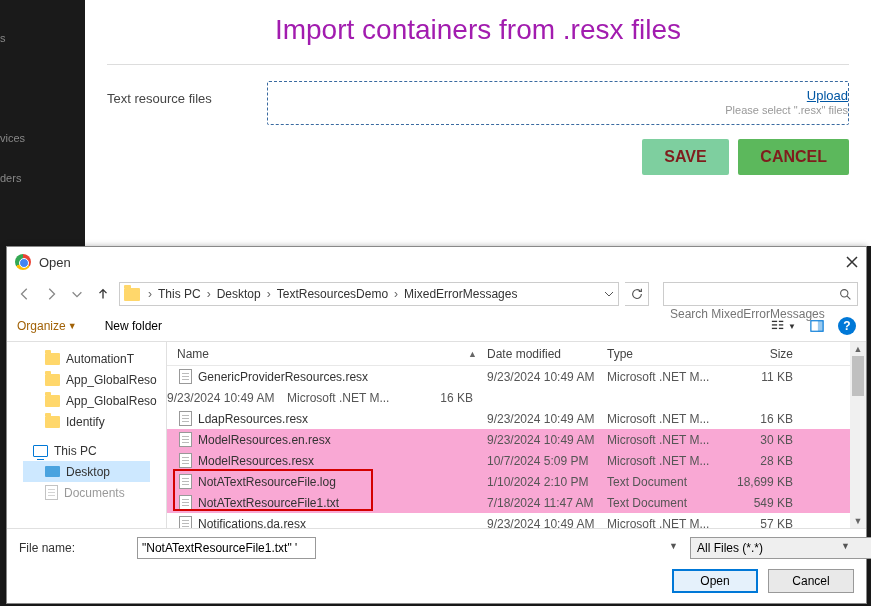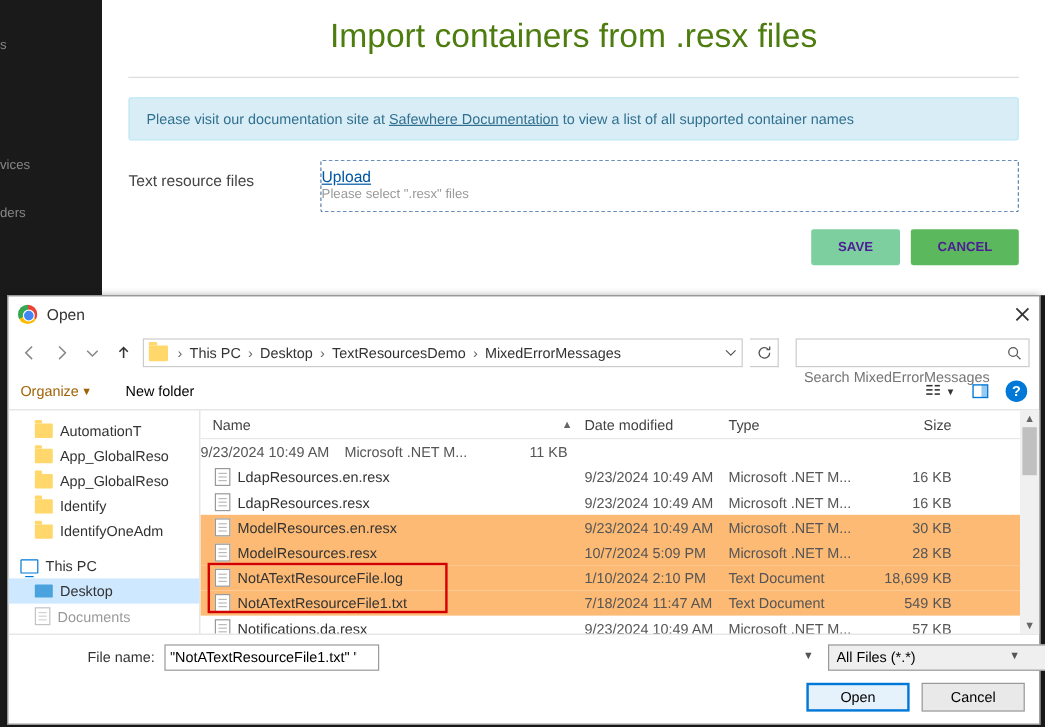--- a/index.html
+++ b/index.html
@@ -1,30 +1,30 @@
 <!DOCTYPE html>
 <html><head>
 <meta charset="utf-8">
 <style>
 * { box-sizing: border-box; margin: 0; padding: 0; font-family: "Segoe UI", Tahoma, sans-serif; }
 body { width: 871px; height: 606px; background: #1a1a1a; position: relative; overflow: hidden; font-size: 13px; color: #333; }
 .dark-sidebar { position: absolute; left: 0; top: 0; width: 85px; height: 246px; background: #1a1a1a; color: #888; font-size: 11px; padding-top: 18px; }
 .dark-sidebar div { padding: 14px 0 14px 0; text-align: left; overflow: hidden; white-space: nowrap; }
 .modal-back { position: absolute; left: 85px; top: 0; right: 0; height: 246px; background: #fff; }
-.modal-title { text-align: center; font-size: 28px; color: #4d7c0f; font-weight: 400; padding: 14px 0 18px 0; }
+.modal-title { text-align: center; font-size: 28px; color: #a21caf; font-weight: 400; padding: 14px 0 18px 0; }
 .modal-hr { margin: 0 22px 16px 22px; border: none; border-top: 1px solid #ddd; }
 .info-bar { margin: 0 22px 16px 22px; background: #d9edf7; border: 1px solid #bce8f1; color: #31708f; padding: 10px 14px; font-size: 12px; border-radius: 2px; }
 .info-bar a { color: #31708f; text-decoration: underline; }
 .upload-row { display: flex; align-items: stretch; margin: 0 22px 14px 22px; }
 .upload-label { width: 160px; font-size: 13px; color: #444; padding-top: 10px; }
-.upload-box { flex: 1; border: 1px dashed #3a6aa0; border-radius: 2px; text-align: left; padding: 6px 0 8px 0; }
+.upload-box { flex: 1; border: 1px dashed #3a6aa0; border-radius: 2px; text-align: right; padding: 6px 0 8px 0; }
 .upload-link { color: #0056a3; text-decoration: underline; font-size: 13px; cursor: pointer; }
 .upload-hint { color: #999; font-size: 11px; margin-top: 1px; }
 .modal-actions { text-align: right; padding: 0 22px; }
-.btn { display: inline-block; color: #4c1d95; font-size: 11px; font-weight: 600; padding: 9px 22px; border: none; margin-left: 6px; cursor: pointer; border-radius: 2px; }
+.btn { display: inline-block; color: #7f1d1d; font-size: 16px; font-weight: 600; padding: 9px 22px; border: none; margin-left: 6px; cursor: pointer; border-radius: 2px; }
 .btn-save { background: #7ecf9f; }
 .btn-cancel { background: #5cb85c; }
 
 .file-dialog { position: absolute; left: 6px; top: 246px; width: 861px; height: 358px; background: #fff; border: 1px solid #888; box-shadow: 0 0 6px rgba(0,0,0,.3); display: flex; flex-direction: column; }
 .fd-titlebar { display: flex; align-items: center; height: 30px; padding: 0 8px; }
 .chrome-icon { width: 16px; height: 16px; border-radius: 50%; background: conic-gradient(#ea4335 0 120deg,#fbbc05 120deg 240deg,#34a853 240deg 360deg); position: relative; margin-right: 8px; }
 .chrome-icon::after { content: ""; position: absolute; left: 4px; top: 4px; width: 8px; height: 8px; border-radius: 50%; background: #4285f4; border: 1.5px solid #fff; }
 .fd-title { flex: 1; font-size: 13px; }
 .fd-close { width: 12px; height: 12px; cursor: pointer; color: #333; }
 .fd-close svg { width: 12px; height: 12px; }
@@ -45,53 +45,53 @@
 .search-icn { width: 24px; display: flex; align-items: center; justify-content: center; color: #555; }
 .fd-toolbar { display: flex; align-items: center; height: 30px; padding: 0 10px; font-size: 12px; }
 .org { color: #a16207; display: flex; align-items: center; gap: 2px; cursor: pointer; }
 .org .tri { font-size: 9px; }
 .newf { color: #000000; margin-left: 28px; cursor: pointer; }
 .tool-right { margin-left: auto; display: flex; align-items: center; gap: 14px; }
 .view-btn { display: flex; align-items: center; gap: 3px; color: #333; }
 .view-btn svg { width: 14px; height: 14px; }
 .help { width: 18px; height: 18px; border-radius: 50%; background: #0078d7; color: #fff; font-weight: bold; display: flex; align-items: center; justify-content: center; font-size: 12px; }
 .fd-body { flex: 1; display: flex; border-top: 1px solid #e0e0e0; min-height: 0; }
-.fd-tree { width: 160px; border-right: 1px solid #e0e0e0; padding: 6px 0; font-size: 12px; overflow: hidden; }
+.fd-tree { width: 160px; border-right: 1px solid #e0e0e0; padding: 6px 16px; font-size: 12px; overflow: hidden; }
 .tree-item { display: flex; align-items: center; height: 21px; padding-left: 22px; gap: 6px; white-space: nowrap; cursor: pointer; }
 .tree-item.sel { background: #cde8ff; }
 .tree-item.pc { margin-top: 8px; padding-left: 10px; }
 .folder-s { width: 15px; height: 12px; background: #ffd76b; border-radius: 1px; position: relative; flex-shrink: 0; }
 .folder-s::before { content: ""; position: absolute; top: -3px; left: 0; width: 6px; height: 3px; background: #ffd76b; border-radius: 1px 1px 0 0; }
 .pc-icn { width: 15px; height: 12px; border: 1.5px solid #0078d7; border-radius: 1px; position: relative; flex-shrink: 0; }
 .pc-icn::after { content: ""; position: absolute; bottom: -4px; left: 3px; right: 3px; height: 2px; border-bottom: 1.5px solid #0078d7; }
 .desk-icn { width: 15px; height: 11px; background: #4aa3df; border-radius: 1px; flex-shrink: 0; }
 .doc-icn { width: 13px; height: 15px; border: 1px solid #888; background: #fff; flex-shrink: 0; position: relative; }
 .doc-icn::after { content:""; position:absolute; top:3px; left:2px; right:2px; height:1px; background:#aaa; box-shadow: 0 3px 0 #aaa, 0 6px 0 #aaa; }
 .fd-list { flex: 1; display: flex; flex-direction: column; min-width: 0; position: relative; }
 .list-head { display: flex; height: 24px; align-items: center; border-bottom: 1px solid #e8e8e8; font-size: 12px; color: #444; }
 .col-name { width: 320px; padding-left: 10px; display:flex; align-items:center; gap:6px; }
 .col-name .sort { font-size: 9px; color: #666; margin-left: auto; margin-right: 10px; }
 .col-date { width: 120px; }
 .col-type { width: 116px; }
 .col-size { width: 80px; text-align: right; padding-right: 10px; }
 .list-rows { flex: 1; overflow: hidden; }
 .row { display: flex; height: 21px; align-items: center; font-size: 12px; }
-.row.sel { background: #fdba74; }
+.row.sel { background: #f9a8d4; }
 .row .col-name { display: flex; align-items: center; gap: 6px; }
 .row .col-date, .row .col-type { color: #555; }
 .row .col-size { color: #555; }
 .file-icn { width: 13px; height: 15px; border: 1px solid #999; background: #fff; position: relative; flex-shrink: 0; margin-left: 2px; }
 .file-icn::before { content:""; position:absolute; top:3px; left:2px; right:2px; height:1px; background:#bbb; box-shadow: 0 3px 0 #bbb, 0 6px 0 #bbb; }
 .highlight-box { position: absolute; border: 2.5px solid #d40000; pointer-events: none; left: 6px; top: 127px; width: 200px; height: 42px; }
 .scrollbar { position: absolute; right: 0; top: 0; bottom: 0; width: 16px; background: #f0f0f0; }
 .scroll-thumb { position: absolute; top: 14px; left: 2px; right: 2px; height: 40px; background: #c0c0c0; }
 .scroll-arr { position:absolute; left:0; right:0; height:14px; display:flex; align-items:center; justify-content:center; color:#666; font-size:9px; }
 .fd-footer { border-top: 1px solid #e0e0e0; padding: 8px 12px 10px 12px; }
 .fn-row { display: flex; align-items: center; gap: 8px; margin-bottom: 10px; }
-.fn-label { width: 110px; text-align: right; font-size: 12px; }
+.fn-label { width: 110px; text-align: left; font-size: 12px; }
 .fn-input { flex: 1; height: 22px; border: 1px solid #999; padding: 0 18px 0 4px; font-size: 12px; position: relative; }
 .fn-wrap { flex:1; position:relative; }
 .fn-dd { position:absolute; right:4px; top:4px; font-size:9px; color:#555; }
 .filter { width: 185px; height: 22px; border: 1px solid #999; padding: 0 18px 0 6px; font-size: 12px; background: #efefef; position:relative; }
 .filter-wrap { width:164px; position:relative; }
 .btn-row { display: flex; justify-content: flex-end; gap: 10px; }
 .dlg-btn { width: 86px; height: 24px; border: 1px solid #999; background: #e9e9e9; font-size: 12px; cursor: pointer; }
 .dlg-btn.primary { border: 2px solid #0078d7; background: #e5f1fb; }
 </style>
 </head>
@@ -100,23 +100,20 @@
 <div class="dark-sidebar">
   <div>s</div>
   <div style="height:60px"></div>
   <div>vices</div>
   <div>ders</div>
 </div>
 
 <div class="modal-back">
   <h1 class="modal-title">Import containers from .resx files</h1>
   <hr class="modal-hr">
-  <div class="info-bar">
-    <span>Please visit our documentation site at </span><a href="#">Safewhere Documentation</a><span> to view a list of all supported container names</span>
-  </div>
   <div class="upload-row">
     <div class="upload-label">Text resource files</div>
     <div class="upload-box">
       <div class="upload-link">Upload</div>
       <div class="upload-hint">Please select ".resx" files</div>
     </div>
   </div>
   <div class="modal-actions">
     <button class="btn btn-save">SAVE</button>
     <button class="btn btn-cancel">CANCEL</button>
@@ -223,24 +220,20 @@
           <span>App_GlobalReso</span>
         </div>
       <div class="tree-item">
           <div class="folder-s"></div>
           <span>App_GlobalReso</span>
         </div>
       <div class="tree-item">
           <div class="folder-s"></div>
           <span>Identify</span>
         </div>
-      <div class="tree-item">
-          <div class="folder-s"></div>
-          <span>IdentifyOneAdm</span>
-        </div>
       <div class="tree-item pc">
           <div class="pc-icn"></div>
           <span>This PC</span>
         </div>
       <div class="tree-item sel">
           <div class="desk-icn"></div>
           <span>Desktop</span>
         </div>
       <div class="tree-item" style="opacity:.5">
           <div class="doc-icn"></div>
@@ -252,29 +245,29 @@
         <div class="col-name">
             <span>Name</span>
             <span class="sort">▲</span>
           </div>
         <div class="col-date">Date modified</div>
         <div class="col-type">Type</div>
         <div class="col-size">Size</div>
       </div>
       <div class="list-rows" id="rows">
           <div class="row">
+            <div class="col-name">
+              <div class="file-icn"></div>
+              <span>GenericProviderResources.resx</span>
+            </div>
             <div class="col-date">9/23/2024 10:49 AM</div>
             <div class="col-type">Microsoft .NET M...</div>
             <div class="col-size">11 KB</div>
           </div>
           <div class="row">
-            <div class="col-name">
-              <div class="file-icn"></div>
-              <span>LdapResources.en.resx</span>
-            </div>
             <div class="col-date">9/23/2024 10:49 AM</div>
             <div class="col-type">Microsoft .NET M...</div>
             <div class="col-size">16 KB</div>
           </div>
           <div class="row">
             <div class="col-name">
               <div class="file-icn"></div>
               <span>LdapResources.resx</span>
             </div>
             <div class="col-date">9/23/2024 10:49 AM</div>

